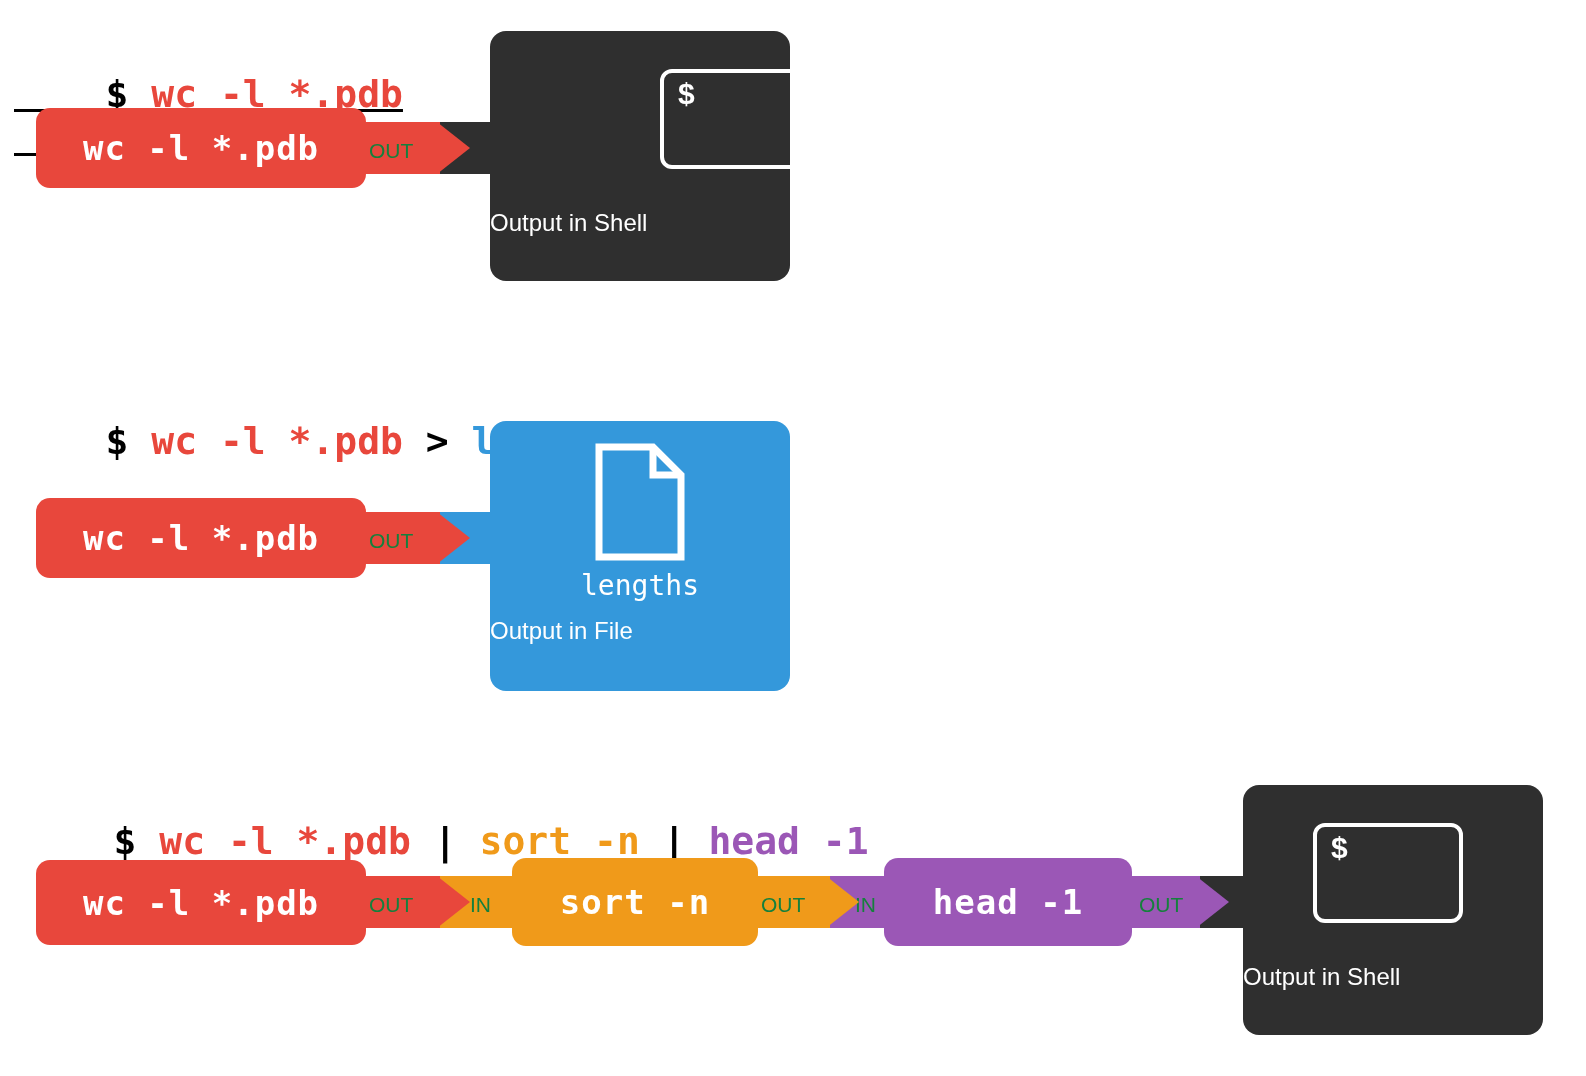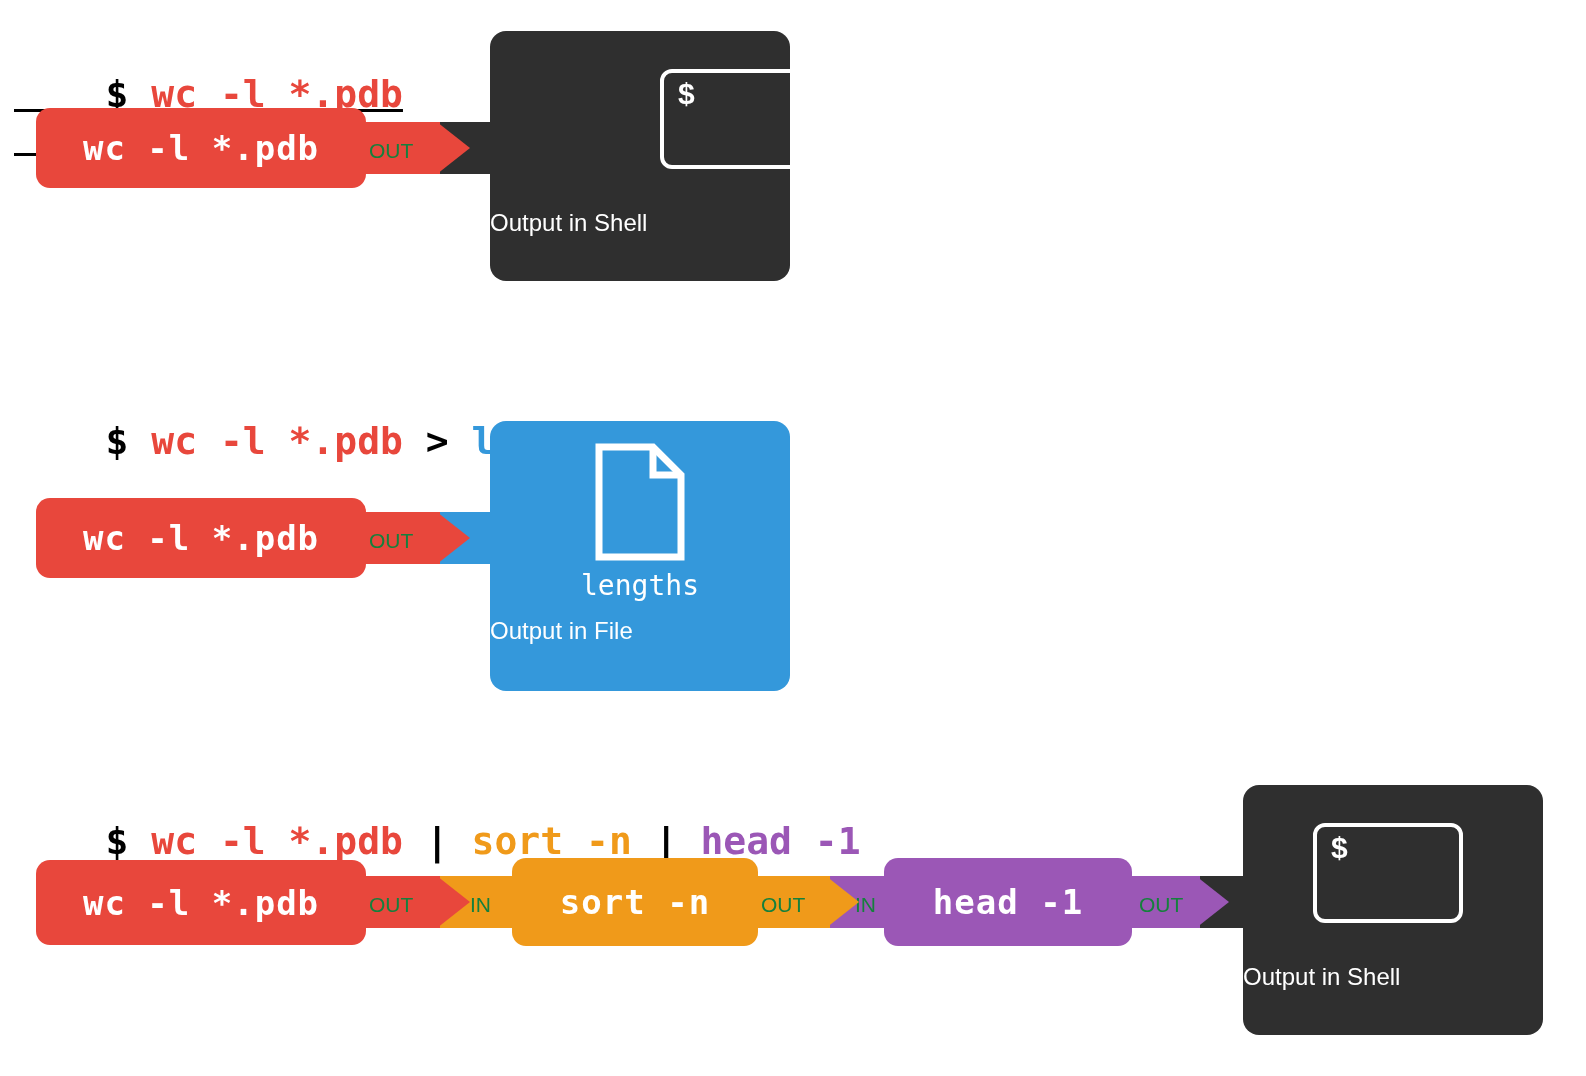--- a/index.html
+++ b/index.html
@@ -177,21 +177,21 @@
   <div class="pill" style="left:36px; top:498px; width:330px; height:80px; background:#E8473C;">
     <span class="pill-label">wc -l *.pdb</span>
   </div>
   <div class="band" style="left:360px; top:512px; width:80px; background:#E8473C;"></div>
   <div class="arrow-head" style="left:437px; top:512px; border-left:33px solid #E8473C;"></div>
   <div class="port" style="left:369px; top:530px;">OUT</div>
 </div>
 
 <div class="row">
 
-  <div class="cmd-line" style="left:14px; top:775px;">
+  <div class="cmd-line" style="left:22px; top:775px;">
     <span class="tok-prompt">$</span><span> </span><span class="tok-red">wc -l *.pdb</span><span class="tok-black"> | </span><span class="tok-orange">sort -n</span><span class="tok-black"> | </span><span class="tok-purple">head -1</span>
   </div>
 
   <div class="band" style="left:1140px; top:876px; width:160px; background:#2F2F2F;"></div>
 
   <div class="sink sink-shell" style="left:1243px; top:785px; width:300px; height:250px;">
     <div class="term-icon" style="left:70px; top:38px; width:150px; height:100px;">
       <span class="term-dollar">$</span>
     </div>
     <div class="sink-caption" style="top:178px;">Output in Shell</div>

